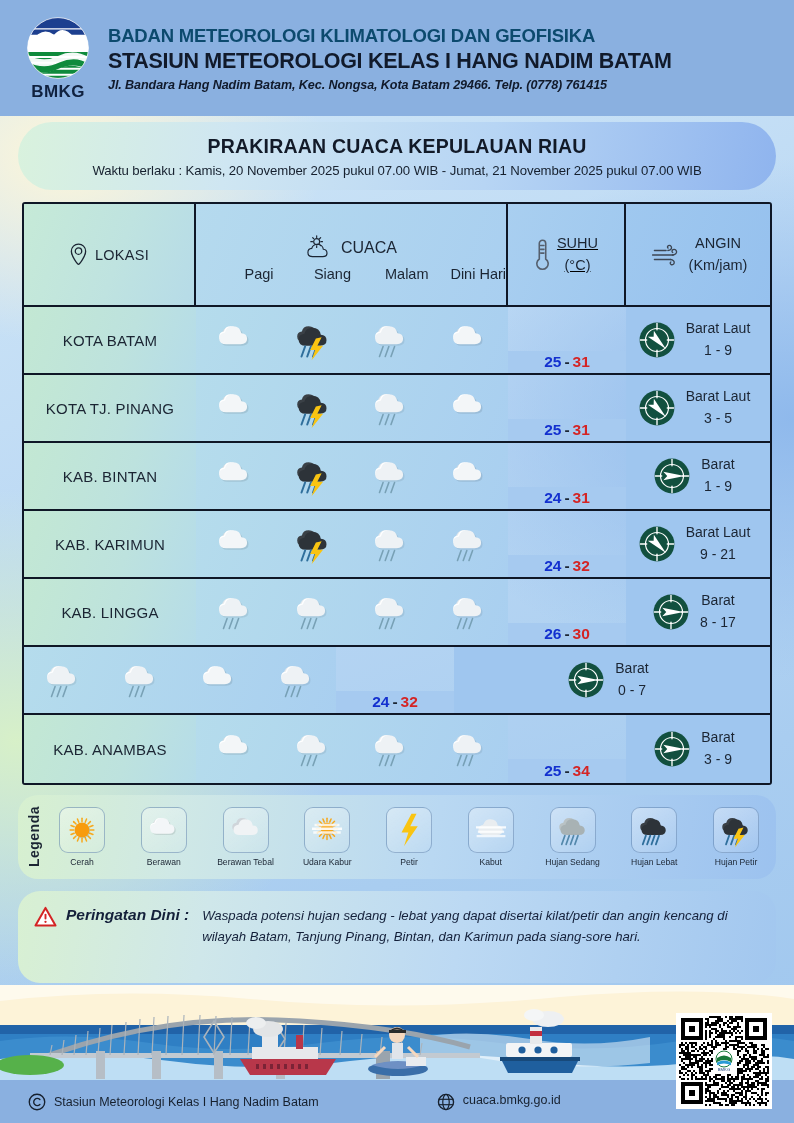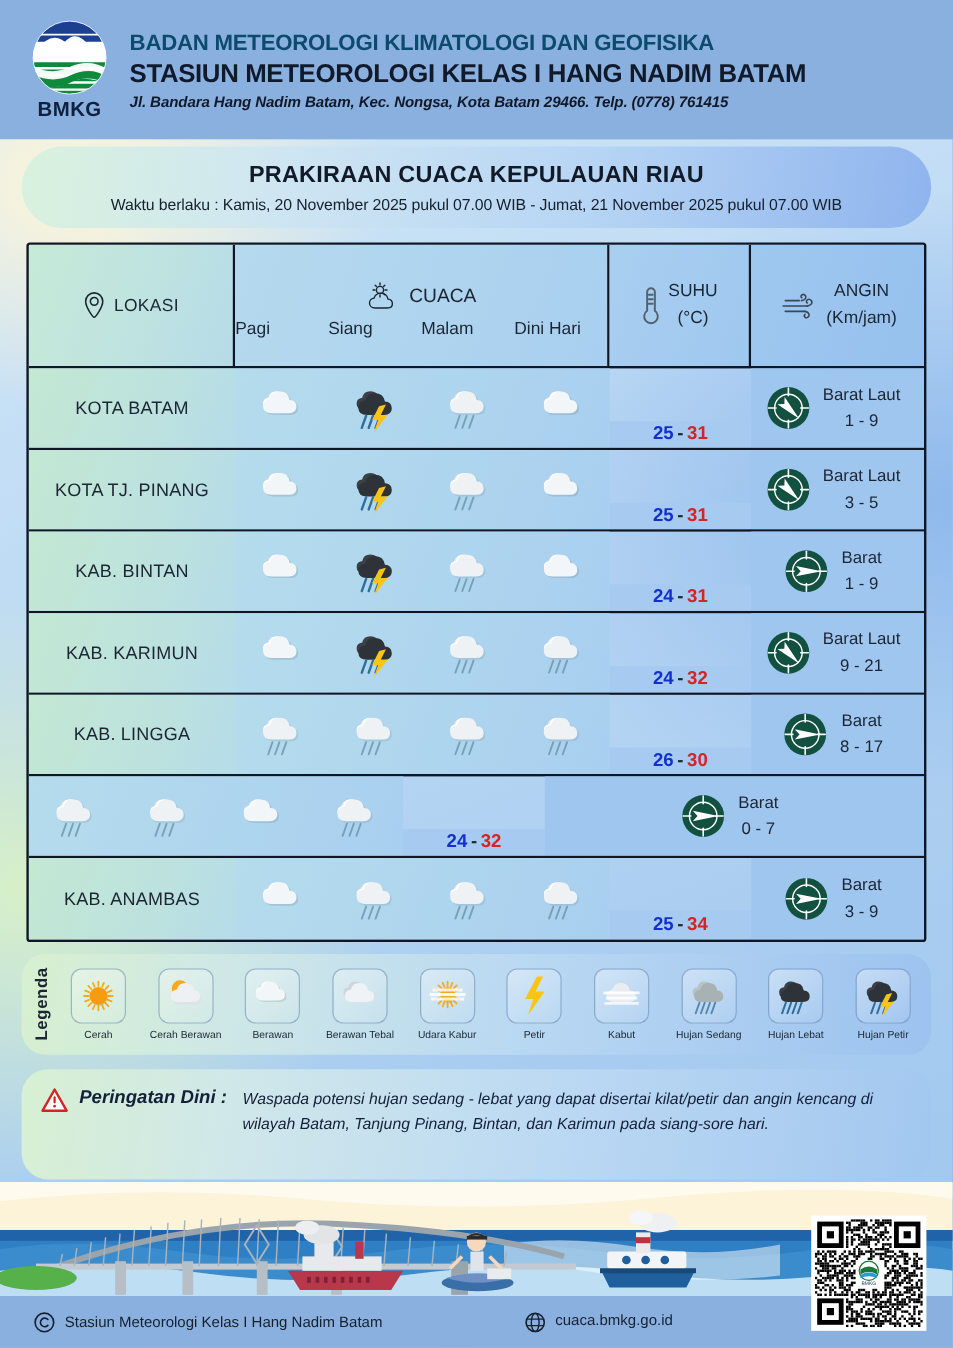--- a/index.html
+++ b/index.html
@@ -102,26 +102,27 @@
   }
   .cuaca-top {
     display: flex; align-items: center; justify-content: center;
     gap: 6px; height: 48px; padding-top: 12px;
   }
   .cuaca-title { font-size: 16px; color: #1b2533; }
   .cuaca-subs {
     display: flex; width: 100%; padding-bottom: 10px;
   }
   .cuaca-sub {
-    flex: 1; text-align: left; font-size: 14.5px; color: #1b2533;
+    flex: 1; text-align: right; font-size: 14.5px; color: #1b2533;
   }
   .th-suhu {
     width: 118px; flex: 0 0 118px; gap: 6px;
     border-right: 2px solid #0f1726;
     background: linear-gradient(110deg,#a9cff0 0%, #9fc8ef 100%);
+    text-decoration: underline;
   }
   .suhu-txt { font-size: 14.5px; color: #1b2533; line-height: 1.5; text-align: center; }
   .th-angin {
     flex: 1; gap: 4px;
     background: linear-gradient(110deg,#9fc8ef 0%, #96c1ee 100%);
   }
   .angin-txt { font-size: 14.5px; color: #1b2533; line-height: 1.5; text-align: center; }
 
   .trow {
     display: flex; height: 68px;
@@ -838,31 +839,20 @@
               <line x1="26.83377366307128" y1="19.527626311097634" x2="24.729014785063285" y2="14.446288882285558" stroke="#f7a81b" stroke-width="2.4" stroke-linecap="round"></line>
               <line x1="31.999999999999996" y1="18.5" x2="31.999999999999996" y2="13" stroke="#f7a81b" stroke-width="2.4" stroke-linecap="round"></line>
               <line x1="37.166226336928716" y1="19.52762631109763" x2="39.27098521493671" y2="14.446288882285554" stroke="#f7a81b" stroke-width="2.4" stroke-linecap="round"></line>
               <line x1="41.54594154601839" y1="22.454058453981606" x2="45.4350288425444" y2="18.564971157455595" stroke="#f7a81b" stroke-width="2.4" stroke-linecap="round"></line>
               <line x1="44.472373688902366" y1="26.83377366307128" x2="49.55371111771444" y2="24.72901478506328" stroke="#f7a81b" stroke-width="2.4" stroke-linecap="round"></line>
               <circle cx="33.2" cy="33.2" r="12" fill="#00000022"></circle>
               <circle cx="32" cy="32" r="12" fill="#f89c0e"></circle>
             </svg>
           </div>
           <div class="legend-cap">Cerah</div>
-        </div>
-        <div class="legend-item">
-          <div class="legend-box">
-            <svg width="40" height="40" viewBox="0 0 64 64">
-              <circle cx="25.2" cy="23.2" r="11" fill="#00000022"></circle>
-              <circle cx="24" cy="22" r="11" fill="#f7a81b"></circle>
-              <path d="M24 44 q-10 0-10-8.4 q0-7.2 8-8.2 q2-8.6 11.2-8.6 q10 0 11.6 9.8 q8 .6 8 7.8 q0 7.6-9 7.6z" fill="#dfe3e6"></path>
-              <path d="M22 40 q-10 0-10-8.4 q0-7.2 8-8.2 q2-8.6 11.2-8.6 q10 0 11.6 9.8 q8 .6 8 7.8 q0 7.6-9 7.6z" fill="#eef1f3"></path>
-            </svg>
-          </div>
-          <div class="legend-cap">Cerah Berawan</div>
         </div>
         <div class="legend-item">
           <div class="legend-box">
             <svg width="40" height="40" viewBox="0 0 64 64">
               <circle cx="24" cy="24" r="10" fill="#d8dde1"></circle>
               <path d="M18 34 q-8 0-8-7 q0-6 6.5-6.8 q1.5-7.5 9.5-7.5 q8.5 0 10 8.5 q7 .5 7 6.8 q0 6-7.5 6z" fill="#ffffff"></path>
               <path d="M22 40 q-10 0-10-8.4 q0-7.2 8-8.2 q2-8.6 11.2-8.6 q10 0 11.6 9.8 q8 .6 8 7.8 q0 7.6-9 7.6z" fill="#00000018"></path>
               <path d="M20 38 q-10 0-10-8.4 q0-7.2 8-8.2 q2-8.6 11.2-8.6 q10 0 11.6 9.8 q8 .6 8 7.8 q0 7.6-9 7.6z" fill="#f3f6f8"></path>
             </svg>
           </div>

